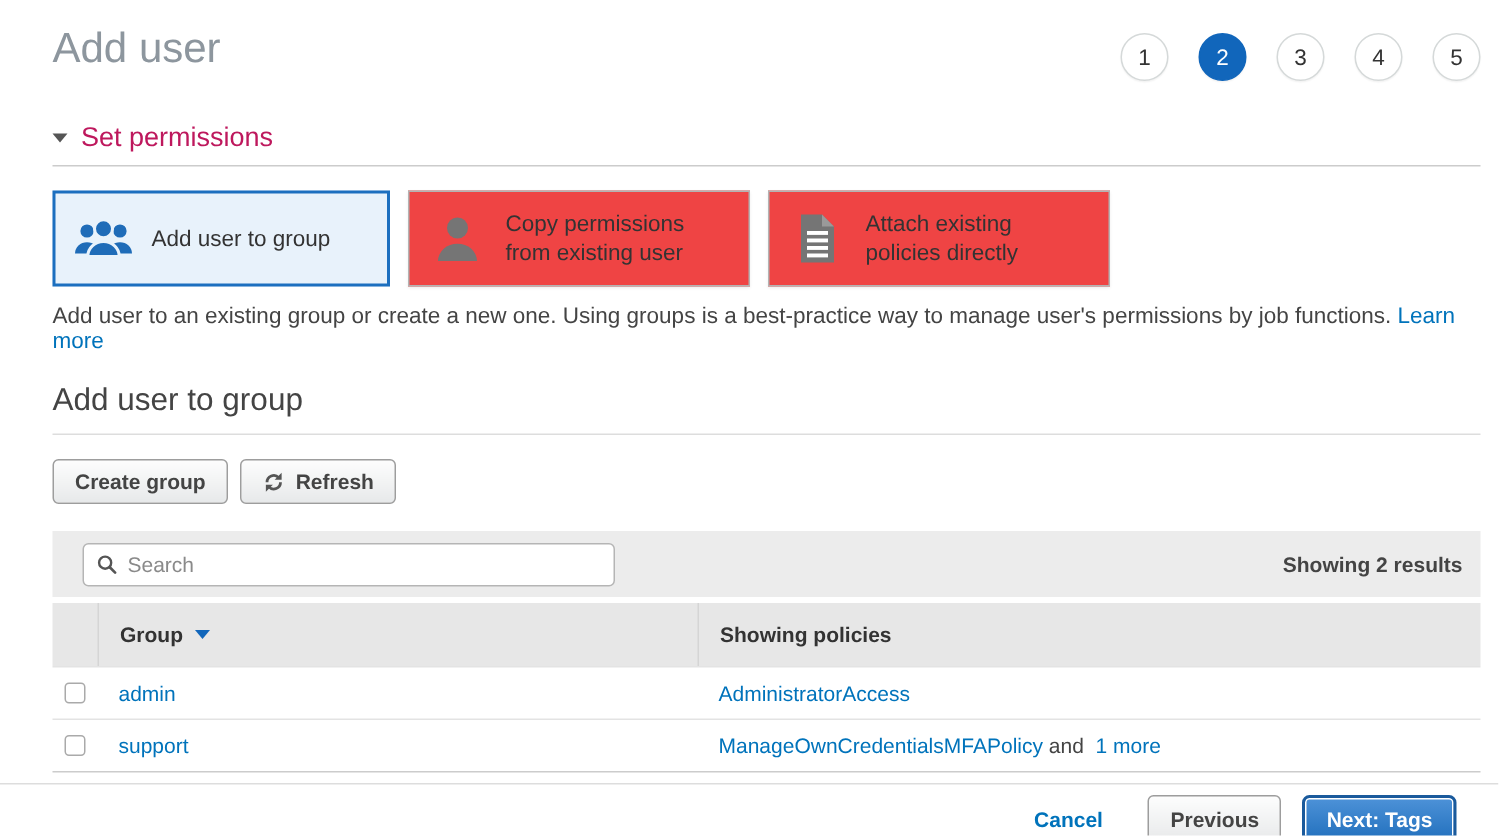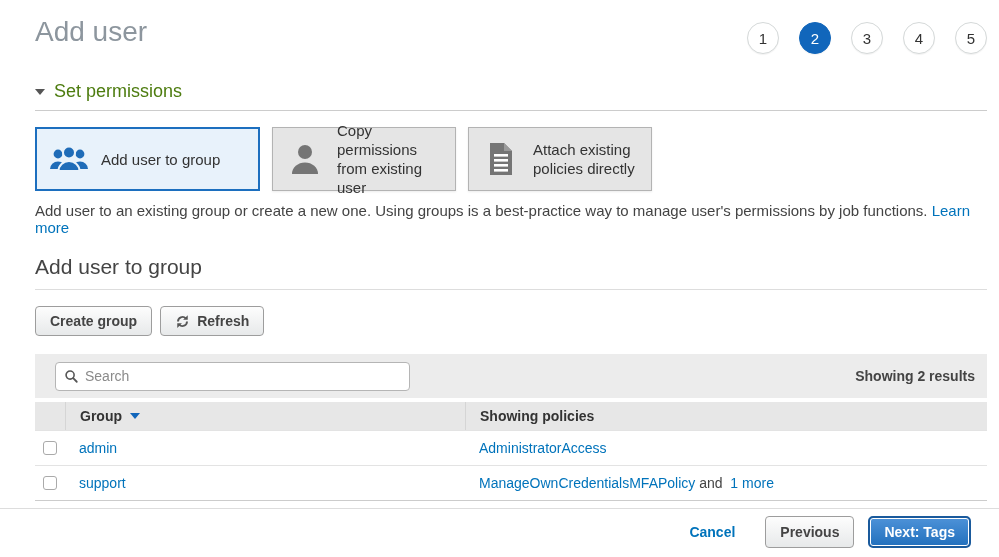--- a/index.html
+++ b/index.html
@@ -12,26 +12,26 @@
   .page-title { font-size:28px; font-weight:400; color:#8d969e; line-height:32px; }
   .steps { display:flex; gap:20px; margin-top:6px; }
   .step-circle { width:32px; height:32px; border-radius:50%; border:1px solid #d5d9d9;
                  display:flex; align-items:center; justify-content:center;
                  font-size:15px; color:#333; background:#fff; box-shadow:0 1px 1px rgba(0,0,0,0.05); }
   .step-circle.active { background:#1166bb; border-color:#1166bb; color:#fff; }
 
   
   .section-head { display:flex; align-items:center; gap:9px; margin-top:27px; cursor:pointer; }
   .caret-down-dark { width:0; height:0; border-left:5px solid transparent; border-right:5px solid transparent; border-top:6px solid #555; }
-  .section-title { font-size:18px; color:#4d7c0f; }
+  .section-title { font-size:18px; color:#be185d; }
   .hr { border:none; border-top:1px solid #ccc; margin-top:8px; }
 
   
   .cards { display:flex; gap:12px; margin-top:16px; }
-  .card { width:184px; height:64px; background:#e5e5e5; border:1px solid #b3b3b3;
+  .card { width:228px; height:64px; background:#ef4444; border:1px solid #b3b3b3;
           box-shadow:0 1px 2px rgba(0,0,0,0.08); display:flex; align-items:center; gap:12px;
           padding:0 12px; cursor:pointer; }
   .card.selected { width:225px; border:2px solid #1c6fbf; background:#e8f2fb; box-shadow:none; }
   .card-label { font-size:15px; color:#333; line-height:19px; }
   .card-icon { flex:0 0 40px; display:flex; justify-content:center; }
 
   
   .desc { margin-top:11px; font-size:15px; color:#444; }
   a.link { color:#0073bb; text-decoration:none; cursor:pointer; }
 
@@ -48,21 +48,21 @@
   .table-wrap { margin-top:18px; }
   .toolbar { background:#ececec; height:44px; display:flex; align-items:center;
              justify-content:space-between; padding:0 12px 0 8px; }
   .search-box { display:flex; align-items:center; gap:6px; width:355px; height:29px;
                 background:#fff; border:1px solid #b5b5b5; border-radius:4px; padding:0 8px;margin-left:12px; }
   .search-box input { border:none; outline:none; flex:1; font-size:14px; color:#444;
                       font-family:"Liberation Sans", sans-serif; background:transparent; }
   .search-box input::placeholder { color:#8a8a8a; }
   .results { font-size:14px; font-weight:bold; color:#444; }
   .tbl-gap { height:4px; background:#fff; }
-  .thead { display:flex; background:#e7e7e7; height:28px; align-items:center; font-size:14px; font-weight:bold; color:#333; }
+  .thead { display:flex; background:#e7e7e7; height:42px; align-items:center; font-size:14px; font-weight:bold; color:#333; }
   .th-check { flex:0 0 30px; height:100%; }
   .th-group { flex:0 0 400px; height:100%; display:flex; align-items:center; gap:8px;
               padding-left:14px; border-left:1px solid #d5d5d5; cursor:pointer; }
   .th-policies { flex:1; height:100%; display:flex; align-items:center; padding-left:14px; border-left:1px solid #d5d5d5; }
   .sort-caret { width:0; height:0; border-left:5px solid transparent; border-right:5px solid transparent; border-top:6px solid #1166bb; }
   .trow { display:flex; align-items:center; height:35px; background:#fff; border-top:1px solid #e3e3e3; font-size:14px; }
   .trow:first-of-type { border-top:none; }
   .td-check { flex:0 0 30px; display:flex; justify-content:center; }
   .checkbox { width:14px; height:14px; border:1px solid #aaa; border-radius:3px; background:#fff; cursor:pointer; }
   .td-group { flex:0 0 400px; padding-left:14px; }

